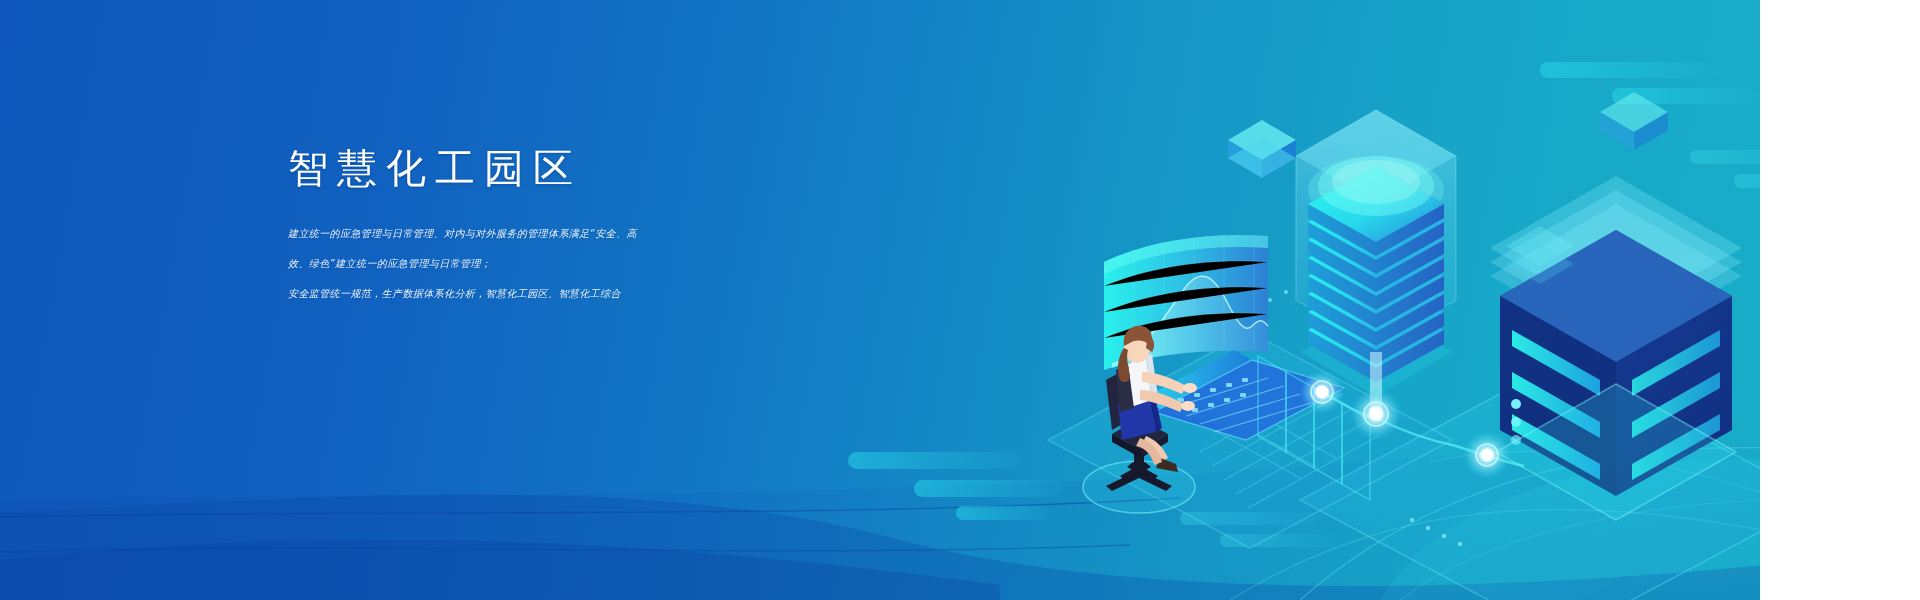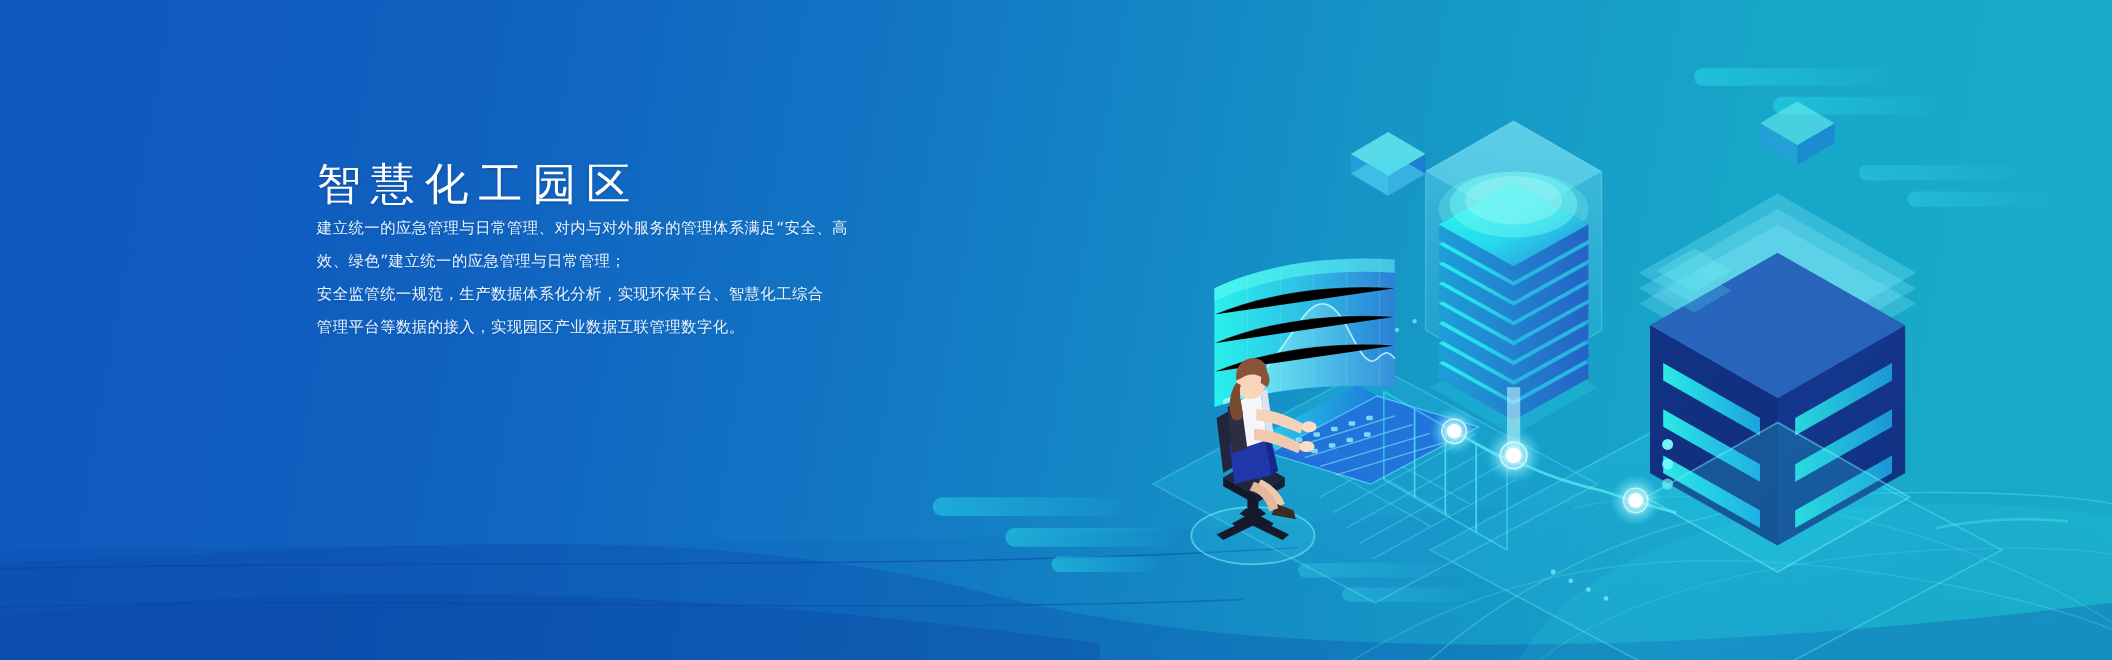--- a/index.html
+++ b/index.html
@@ -3,45 +3,47 @@
 <meta charset="utf-8">
 <style>
   * { margin:0; padding:0; box-sizing:border-box; }
   html, body {
     width:1920px; height:600px;
     overflow:hidden;
     font-family:"DejaVu Sans","Liberation Sans",sans-serif;
   }
   #banner{
     position:relative;
-    width:1920px; height:600px;
+    width:1760px; height:600px;
     overflow:hidden;
     background:linear-gradient(100deg,#0F57BC 0%,#1061C0 22%,#1277C4 42%,#1594C6 62%,#17A6C8 80%,#19ADC9 100%);
   }
 
   
   #text-block{
     position:absolute; left:288px; top:143px; width:600px; z-index:40;
   }
   #hero-title{
     color:#ffffff;
     font-size:40px;
     line-height:50px;
     letter-spacing:9px;
     font-weight:400;
     text-shadow:0 1px 3px rgba(0,20,60,.25);
     white-space:nowrap;
   }
   #hero-desc{
+    margin-top:26px;
     color:#EAF4FF;
-    font-size:14px;
+    font-size:10px;
     line-height:30px;
     letter-spacing:.4px;
     font-weight:400;
     text-shadow:0 1px 2px rgba(0,25,70,.18);
+    font-style:italic;
   }
   #hero-desc .ln{ display:block; white-space:nowrap; }
 
   
   .cloud{ position:absolute; }
   .cloud b{
     display:block; position:absolute;
     border-radius:99px;
     background:linear-gradient(90deg,rgba(40,220,235,.50),rgba(40,190,235,.06));
   }
@@ -413,18 +415,17 @@
       <circle cx="1270" cy="300" r="2"></circle>
         <circle cx="1286" cy="292" r="2"></circle>
     </g>
   </svg>
 
   <div id="text-block">
     <h1 id="hero-title">智慧化工园区</h1>
     <div id="hero-desc">
       <span class="ln">建立统一的应急管理与日常管理、对内与对外服务的管理体系满足“安全、高</span>
       <span class="ln">效、绿色”建立统一的应急管理与日常管理；</span>
-      <span class="ln">安全监管统一规范，生产数据体系化分析，实现环保平台、智慧化工综合</span>
-      <span class="ln">管理平台等数据的接入，实现园区产业数据互联管理数字化。</span>
+      <span class="ln">安全监管统一规范，生产数据体系化分析，智慧化工园区、智慧化工综合</span>
     </div>
   </div>
 
 </div>
 
 </body></html>

